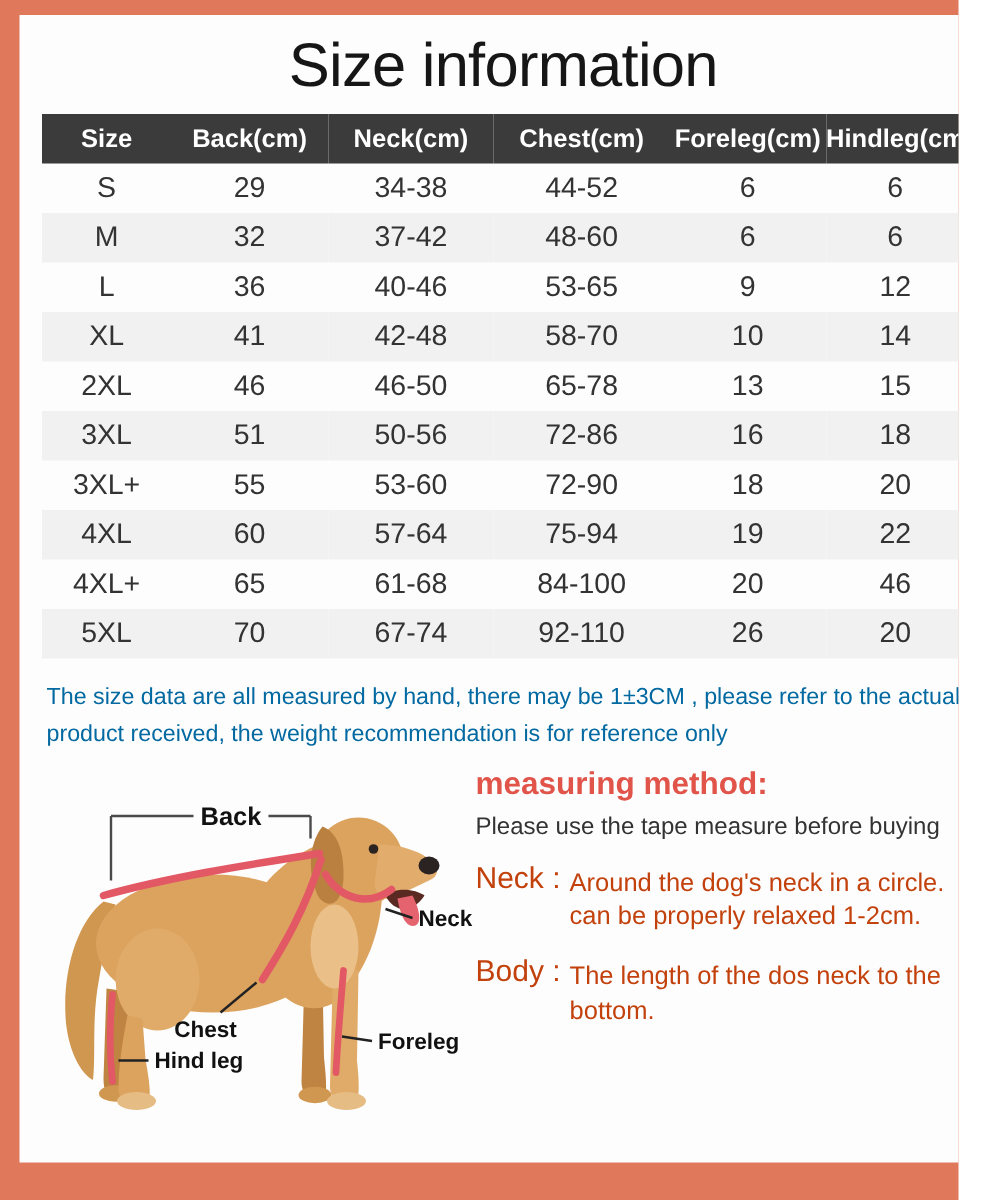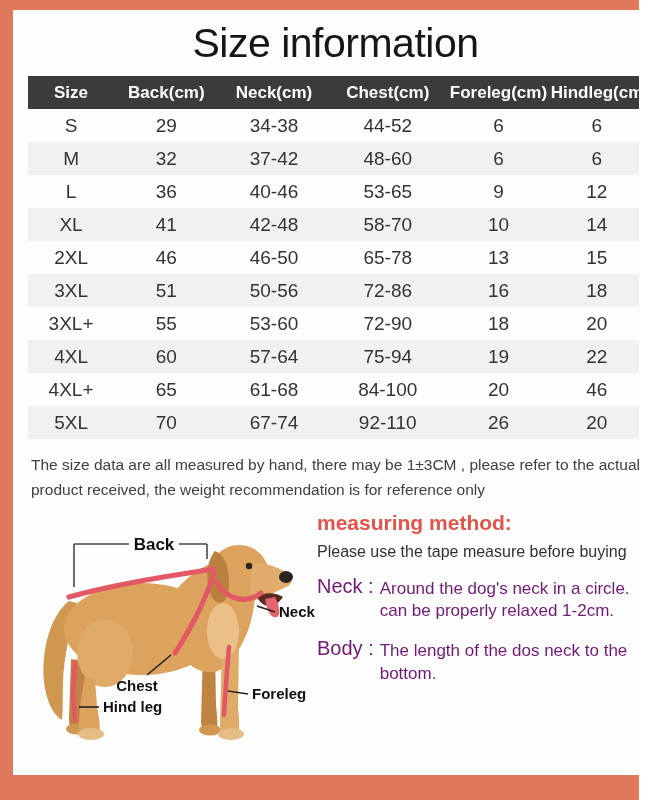--- a/index.html
+++ b/index.html
@@ -27,29 +27,29 @@
   table.size-table thead th{
     background:#3b3b3b;color:#ffffff;font-size:17px;font-weight:bold;
     height:33px;text-align:center;padding:0;
   }
   table.size-table tbody td{
     text-align:center;font-size:19px;color:#333;height:33px;padding:0;
     font-weight:400;
   }
   table.size-table tbody tr:nth-child(even){background:#f1f1f1;}
   .note{
-    margin:14px 16px 0 18px;font-size:15.5px;line-height:1.6;color:#404040;
+    margin:14px 16px 0 18px;font-size:15.5px;line-height:1.6;color:#0369a1;
   }
   .bottom{display:flex;margin-top:2px;}
   .dog-figure{width:302px;flex:none;position:relative;}
   .dog-figure svg{margin:14px 0 0 4px;display:block;}
   .measuring{flex:1;padding:6px 8px 0 2px;}
   .mm-heading{font-size:21px;color:#e0544a;margin:0 0 8px;font-weight:bold;}
   .mm-intro{font-size:16px;color:#333;margin:0 0 14px;}
-  .mm-item{display:flex;margin-bottom:15px;color:#701a75;}
+  .mm-item{display:flex;margin-bottom:15px;color:#c2410c;}
   .mm-label{font-size:20px;white-space:nowrap;margin-right:6px;line-height:1.15;}
   .mm-text{font-size:17px;line-height:1.32;padding-top:3px;}
 </style>
 </head>
 <body>
 
 <div class="frame">
   <div class="content">
 
     <h1 class="page-title">Size information</h1>

